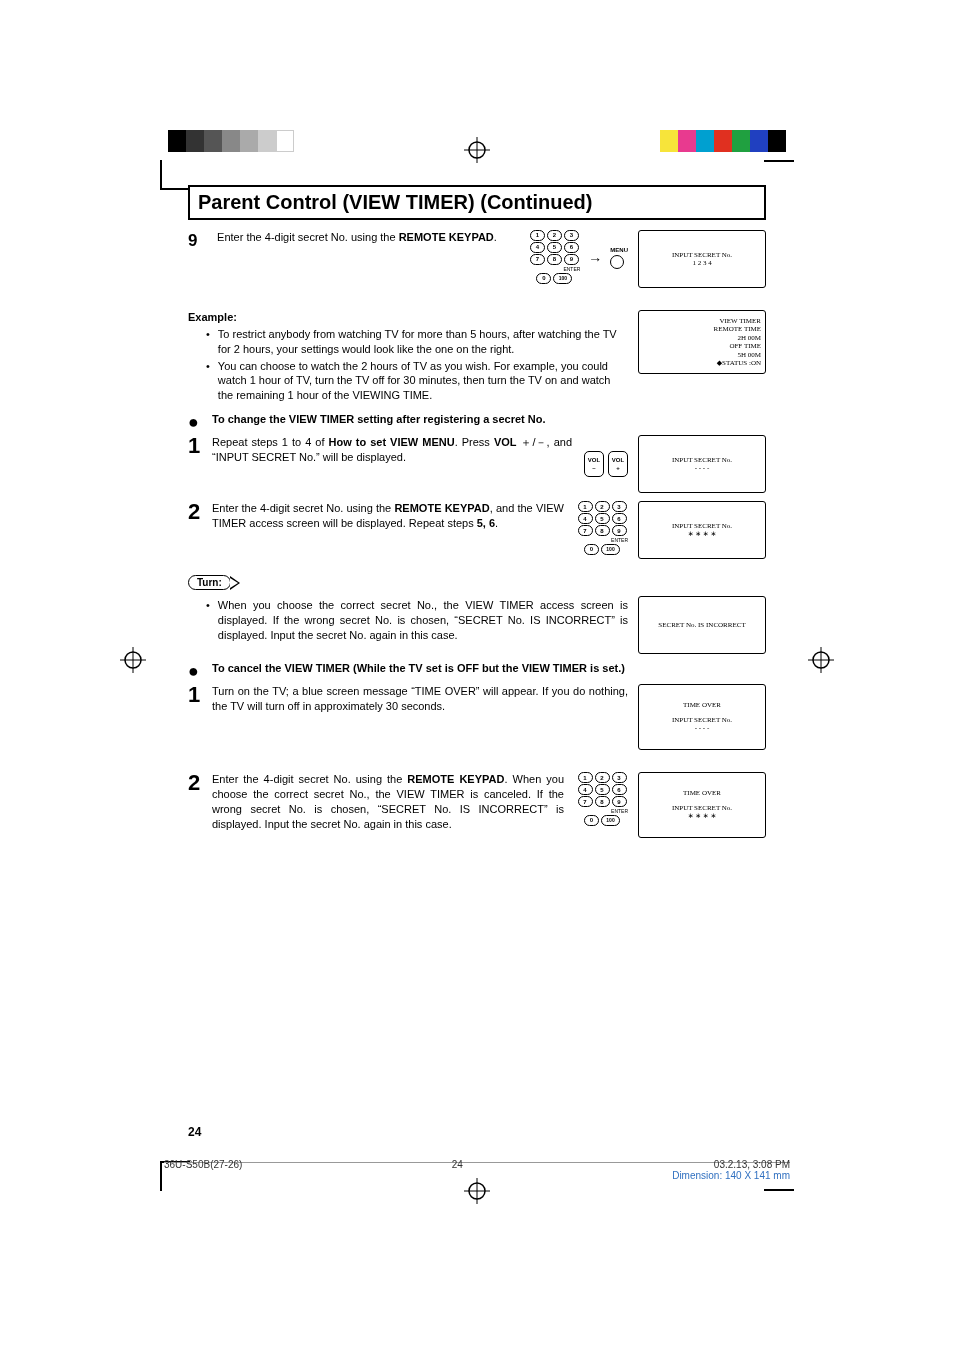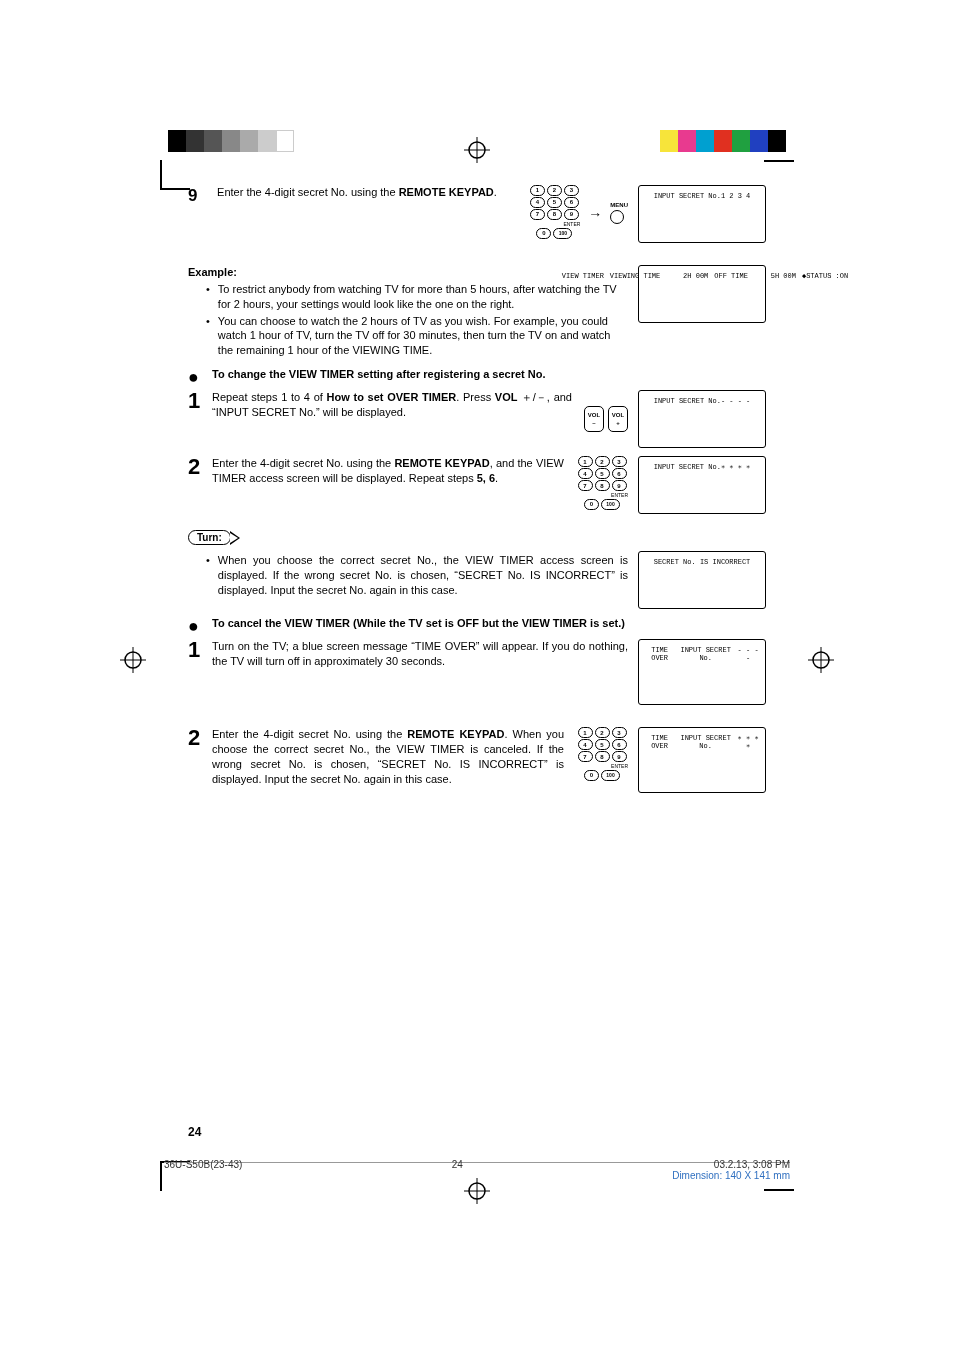--- a/index.html
+++ b/index.html
@@ -66,28 +66,29 @@
     display: inline-block;
     width: 26px;
     vertical-align: top;
   }
   .bold { font-weight: bold; }
   .screen-box {
     border: 1.5px solid #000;
     border-radius: 3px;
     min-height: 58px;
     padding: 6px 4px;
-    font-family: Liberation Mono, monospace;
+    font-family: Liberation Serif, serif;
     font-size: 7px;
     line-height: 1.2;
     text-align: center;
     display: flex;
+    flex-direction: column;
     justify-content: center;
   }
-  .screen-box .left-align { text-align: left; padding-left: 6px; white-space: pre; }
+  .screen-box .left-align { text-align: right; padding-left: 6px; white-space: pre; }
   .spacer { height: 14px; }
   .bullet-row { display: flex; gap: 8px; margin: 2px 0 2px 18px; }
   .bullet-row .dot { flex-shrink: 0; }
   .subhead-row { display: flex; gap: 10px; margin: 6px 0 4px 0; font-size: 11px; }
   .subhead-row .bullet { font-size: 18px; line-height: 1; width: 14px; }
   .big-step {
     font-size: 22px;
     font-weight: bold;
     width: 18px;
     flex-shrink: 0;
@@ -218,20 +219,23 @@
       <line x1="0" y1="13" x2="26" y2="13" stroke="#000"></line>
     </svg></div>
 
 <div class="corner-bracket" style="top:160px;left:160px;border-width:0 0 2px 2px"></div>
 <div class="corner-bracket" style="bottom:160px;left:160px;border-width:2px 0 0 2px"></div>
 <div class="corner-bracket" style="top:160px;right:160px;border-width:2px 0 0 0"></div>
 <div class="corner-bracket" style="bottom:160px;right:160px;border-width:0 0 2px 0"></div>
 
 <div class="page">
 
+  <div class="title-bar">
+    <h1>Parent Control (VIEW TIMER) (Continued)</h1>
+  </div>
 
   
   <div class="section-row">
     <div class="left-col" style="display:flex;align-items:flex-start;gap:6px">
       <div style="flex:1">
         <div>
           <span class="step-num">9</span>
           <span><span>Enter the 4-digit secret No. using the </span><span class="bold">REMOTE KEYPAD</span><span>.</span></span>
         </div>
       </div>
@@ -284,42 +288,42 @@
           <span>To restrict anybody from watching TV for more than 5 hours, after watching the TV for 2 hours, your settings would look like the one on the right.</span>
         </div>
       <div class="bullet-row">
           <span class="dot">•</span>
           <span>You can choose to watch the 2 hours of TV as you wish. For example, you could watch 1 hour of TV, turn the TV off for 30 minutes, then turn the TV on and watch the remaining 1 hour of the VIEWING TIME.</span>
         </div>
     </div>
     <div class="right-col">
       <div class="screen-box">
         <div class="left-align">VIEW TIMER</div>
-        <div class="left-align">VIEWING TIME</div>
+        <div class="left-align">REMOTE TIME</div>
         <div class="left-align">    2H 00M</div>
         <div class="left-align">OFF TIME</div>
         <div class="left-align">    5H 00M</div>
         <div class="left-align">◆STATUS :ON</div>
       </div>
     </div>
   </div>
 
   
   <div class="subhead-row">
     <span class="bullet">●</span>
     <span class="bold">To change the VIEW TIMER setting after registering a secret No.</span>
   </div>
 
   
   <div class="section-row">
     <div class="left-col" style="display:flex;gap:6px">
       <div class="big-step">1</div>
       <div class="content-block" style="display:flex;gap:6px">
         <div style="flex:1;text-align:justify">
-          <span>Repeat steps 1 to 4 of </span><span class="bold">How to set OVER TIMER</span><span>. Press </span><span class="bold">VOL</span><span> ＋/－, and “INPUT SECRET No.” will be displayed.</span>
+          <span>Repeat steps 1 to 4 of </span><span class="bold">How to set VIEW MENU</span><span>. Press </span><span class="bold">VOL</span><span> ＋/－, and “INPUT SECRET No.” will be displayed.</span>
         </div>
         <div class="inline-graphics">
           <div class="vol-btn">
               <span>VOL</span>
               <span>–</span>
             </div>
           <div class="vol-btn">
               <span>VOL</span>
               <span>+</span>
             </div>
@@ -454,21 +458,21 @@
         <div>∗ ∗ ∗ ∗</div>
       </div>
     </div>
   </div>
 
 </div>
 
 <div class="footer-page">24</div>
 <div class="divider"></div>
 <div class="footer-line">
-  <span>36U-S50B(23-43)</span>
+  <span>36U-S50B(27-26)</span>
   <span>24</span>
   <span style="text-align:right">
     <span>03.2.13, 3:08 PM</span><br>
     <span class="dim">Dimension: 140  X 141 mm</span>
   </span>
 </div>
 
 <div class="print-marks-bottom">
   <div class="reg-mark"><svg viewBox="0 0 26 26">
         <circle cx="13" cy="13" r="8" fill="none" stroke="#000" stroke-width="1.5"></circle>

